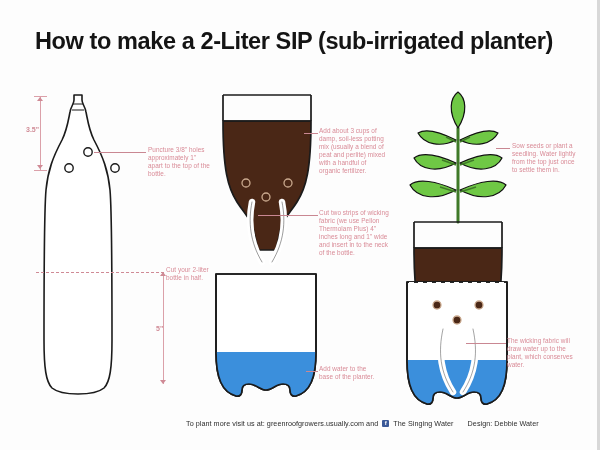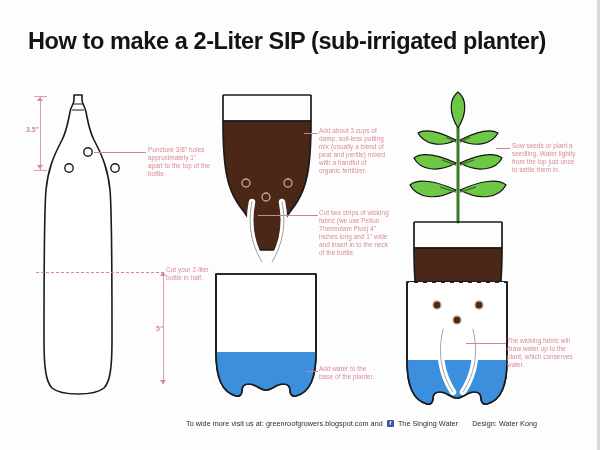--- a/index.html
+++ b/index.html
@@ -11,21 +11,21 @@
     position:relative;
   }
   #frame{
     position:absolute;inset:0;
     background:#fdfdfd;
     border-right:3px solid #d8d8d8;
     box-sizing:border-box;
   }
   #title{
     position:absolute;
-    left:28px;top:28px;
+    left:35px;top:28px;
     font-size:23.5px;
     font-weight:bold;
     letter-spacing:-0.4px;
     color:#141414;
     white-space:nowrap;
   }
   .callout{
     position:absolute;
     color:#d98b97;
     font-size:6.4px;
@@ -275,22 +275,22 @@
   <div class="leader" style="left:306px;top:371px;width:12px;"></div>
   <div class="callout" style="left:319px;top:365px;width:62px;">Add water to the base of the planter.</div>
 
   <div class="leader" style="left:496px;top:148px;width:14px;"></div>
   <div class="callout" style="left:512px;top:142px;width:66px;">Sow seeds or plant a seedling. Water lightly from the top just once to settle them in.</div>
 
   <div class="leader" style="left:466px;top:343px;width:40px;"></div>
   <div class="callout" style="left:507px;top:337px;width:70px;">The wicking fabric will draw water up to the plant, which conserves water.</div>
 
   <div id="footer">
-    <span>To wide more visit us at:</span>
-    <span>greenroofgrowers.blogspot.com</span>
+    <span>To plant more visit us at:</span>
+    <span>greenroofgrowers.usually.com</span>
     <span>and</span>
     <span class="fb">f</span>
     <span>The Singing Water</span>
     <span style="display:inline-block;width:10px;"></span>
-    <span>Design: Water Kong</span>
+    <span>Design: Debbie Water</span>
   </div>
 
 </div>
 
 </body></html>

